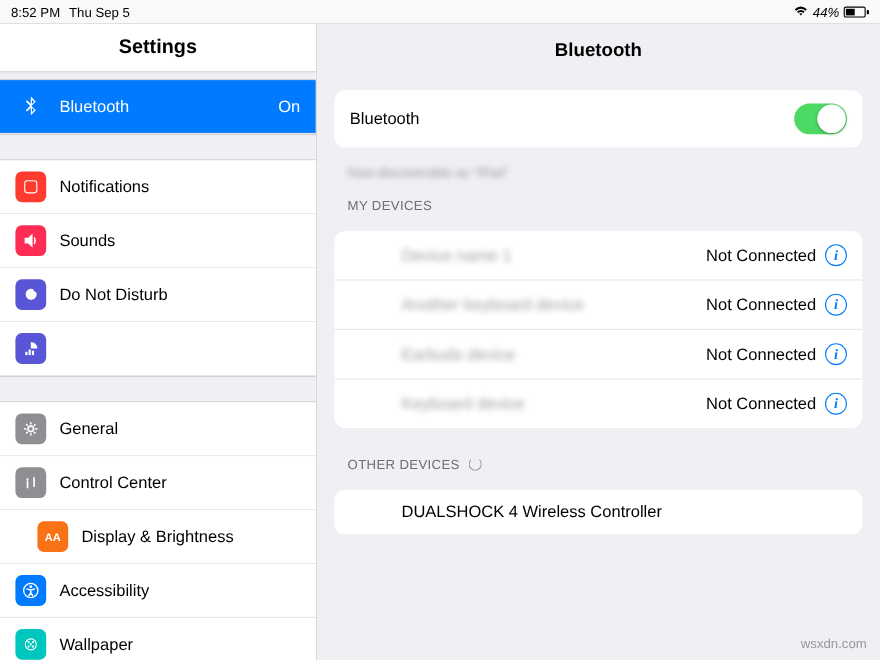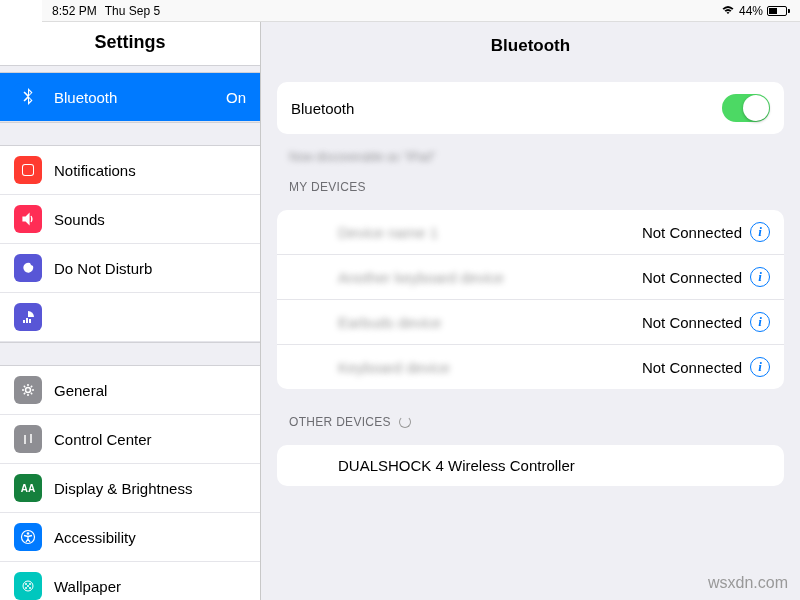--- a/index.html
+++ b/index.html
@@ -1,28 +1,28 @@
 <!DOCTYPE html>
 <html><head>
   <meta charset="utf-8">
   <style>
     * { box-sizing: border-box; margin: 0; padding: 0; }
     body { font-family: -apple-system, "Helvetica Neue", Arial, sans-serif; background: #fff; width: 800px; height: 600px; overflow: hidden; position: relative; }
 
-    .status-bar { height: 22px; background: #f9f9f9; display: flex; align-items: center; justify-content: space-between; padding: 0 10px; font-size: 12px; border-bottom: 0.5px solid #ddd; margin-left: 42px; }
+    .status-bar { height: 22px; background: #f9f9f9; display: flex; align-items: center; justify-content: space-between; padding: 0 10px; font-size: 12px; border-bottom: 0.5px solid #ddd; }
     .status-left { display: flex; gap: 8px; }
-    .status-right { display: flex; align-items: center; gap: 4px; }
+    .status-right { display: flex; align-items: center; gap: 4px; font-style: italic; }
     .battery-icon { display: inline-flex; align-items: center; }
     .battery-body { width: 20px; height: 10px; border: 1px solid #000; border-radius: 2px; position: relative; }
     .battery-fill { position: absolute; left: 1px; top: 1px; bottom: 1px; width: 44%; background: #000; }
     .battery-tip { width: 2px; height: 4px; background: #000; margin-left: 1px; border-radius: 0 1px 1px 0; }
 
     .columns { display: flex; height: 578px; }
 
-    .sidebar { width: 261px; background: #fff; border-right: 0.5px solid #c8c8c8; overflow-y: auto; }
+    .sidebar { width: 288px; background: #fff; border-right: 0.5px solid #c8c8c8; overflow-y: auto; }
     .sidebar-title { text-align: center; font-size: 18px; font-weight: 600; padding: 10px 0 12px; }
     .sidebar-gap { height: 8px; background: #efeff4; border-top: 0.5px solid #d1d1d6; border-bottom: 0.5px solid #d1d1d6; }
     .section-sep { height: 24px; background: #efeff4; border-top: 0.5px solid #d1d1d6; border-bottom: 0.5px solid #d1d1d6; }
 
     .row { display: flex; align-items: center; padding: 10px 14px; background: #fff; border-bottom: 0.5px solid #e5e5ea; gap: 12px; font-size: 15px; cursor: pointer; }
     .row.selected { background: #007aff; color: #fff; }
     .row.selected .row-detail { color: #fff; }
     .row-icon { width: 28px; height: 28px; border-radius: 6px; display: flex; align-items: center; justify-content: center; flex-shrink: 0; }
     .row-label { flex: 1; }
     .row-detail { color: #8e8e93; font-size: 15px; text-align: center; }
@@ -40,21 +40,21 @@
 
     .section-header { font-size: 12px; color: #6d6d72; padding: 14px 28px 4px; letter-spacing: 0.3px; display: flex; align-items: center; gap: 8px; }
 
     .toggle { width: 48px; height: 28px; background: #4cd964; border-radius: 14px; position: relative; cursor: pointer; }
     .toggle-knob { width: 26px; height: 26px; background: #fff; border-radius: 50%; position: absolute; top: 1px; right: 1px; box-shadow: 0 1px 3px rgba(0,0,0,0.3); }
 
     .info-circle { width: 20px; height: 20px; border: 1.5px solid #007aff; border-radius: 50%; display: flex; align-items: center; justify-content: center; color: #007aff; font-size: 13px; font-weight: 600; font-family: Georgia, serif; font-style: italic; }
 
     .spinner { width: 12px; height: 12px; border: 1.5px solid #999; border-top-color: transparent; border-radius: 50%; display: inline-block; }
 
-    .watermark { position: absolute; bottom: 8px; right: 12px; font-size: 16px; color: #999; }
+    .watermark { position: absolute; bottom: 8px; right: 12px; font-size: 12px; color: #999; }
   </style>
 </head>
 <body>
 
 <div class="status-bar">
   <div class="status-left">
     <span>8:52 PM</span>
     <span>Thu Sep 5</span>
   </div>
   <div class="status-right">
@@ -143,21 +143,21 @@
           <div class="row-icon" style="background: rgb(142, 142, 147);">
             <svg width="16" height="16" viewBox="0 0 16 16">
               <circle cx="5" cy="5" r="1" fill="#fff"></circle>
               <path d="M5 6 L5 13 M11 3 L11 10" stroke="#fff" stroke-width="1.5"></path>
               <circle cx="11" cy="11" r="1" fill="#fff"></circle>
             </svg>
           </div>
           <span class="row-label">Control Center</span>
         </div>
         <div class="row">
-          <div class="row-icon" style="background: #15803d;">
+          <div class="row-icon" style="background: #f97316; margin-left: 20px;">
             <svg width="18" height="14" viewBox="0 0 18 14">
               <text x="9" y="11" text-anchor="middle" font-size="10" font-weight="700" fill="#fff">AA</text>
             </svg>
           </div>
           <span class="row-label">Display &amp; Brightness</span>
         </div>
         <div class="row">
           <div class="row-icon" style="background: rgb(0, 122, 255);">
             <svg width="16" height="16" viewBox="0 0 16 16">
               <circle cx="8" cy="8" r="6.5" fill="none" stroke="#fff" stroke-width="1.2"></circle>

